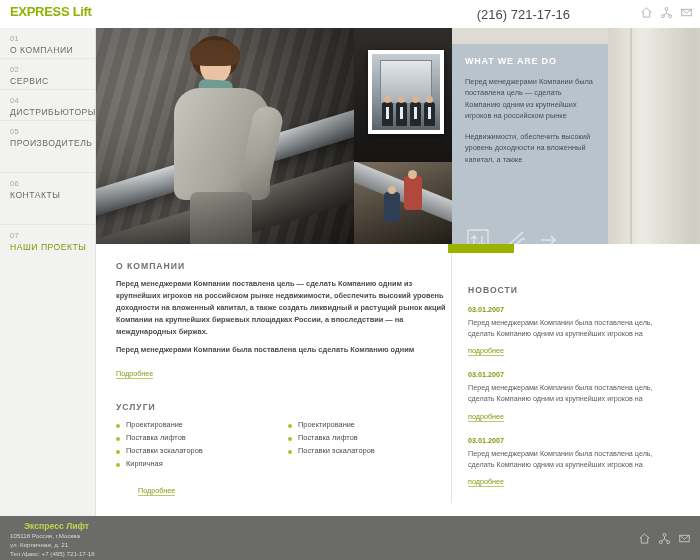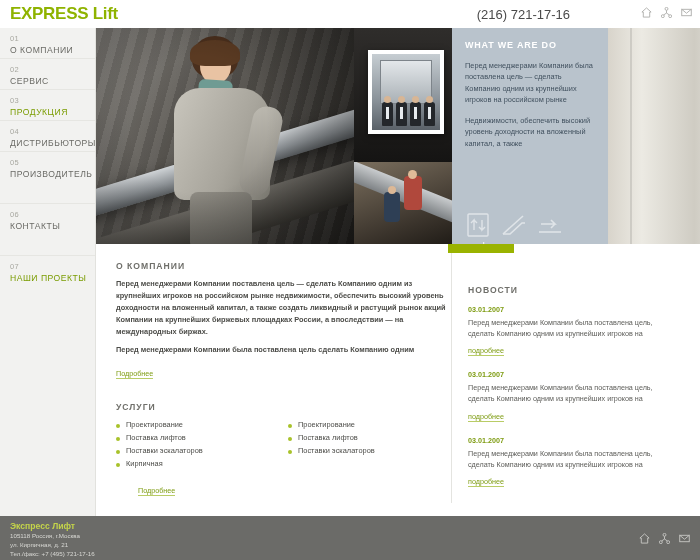--- a/index.html
+++ b/index.html
@@ -16,21 +16,21 @@
     background: #ffffff;
   }
 
   
   .header {
     position: absolute; left: 0; top: 0; width: 700px; height: 28px;
     background: #ffffff;
   }
   .logo {
     position: absolute; left: 10px; top: 4px;
-    font-size: 17px; font-weight: bold; letter-spacing: -0.3px;
+    font-size: 13px; font-weight: bold; letter-spacing: -0.3px;
   }
   .logo .l1 { color: #8fb300; }
   .logo .l2 { color: #8fb300; }
   .phone {
     position: absolute; right: 130px; top: 7px;
     font-size: 13px; color: #4a4a4a;
   }
   .hdr-icons {
     position: absolute; right: 8px; top: 7px;
     display: flex; gap: 9px; align-items: center;
@@ -176,21 +176,21 @@
   .cb-p1, .cb-p2 {
     position: absolute; border-radius: 4px;
   }
   .cb-p1 { left: 50px; top: 14px; width: 18px; height: 34px; background: #b0483c; }
   .cb-p1::before { content:""; position:absolute; left:4px; top:-6px; width:9px; height:9px; background:#e0bb98; border-radius:50%; }
   .cb-p2 { left: 30px; top: 30px; width: 16px; height: 30px; background: #2e3f55; }
   .cb-p2::before { content:""; position:absolute; left:4px; top:-6px; width:8px; height:8px; background:#dcb896; border-radius:50%; }
 
   
   .wwad {
-    position: absolute; left: 356px; top: 0; width: 156px; height: 240px;
+    position: absolute; left: 356px; top: 16px; width: 156px; height: 240px;
     background: #b9c3cc;
     padding: 12px 13px 0 13px;
   }
   .wwad h3 {
     margin: 0 0 10px 0; font-size: 9px; font-weight: bold; color: #ffffff;
     letter-spacing: 0.8px; text-transform: uppercase;
   }
   .wwad p {
     margin: 0 0 9px 0; font-size: 7.4px; line-height: 1.55; color: #40505e;
   }
@@ -285,21 +285,21 @@
     font-size: 7.2px; color: #7d9b10; border-bottom: 1px solid #b9cc66;
     text-decoration: none;
   }
 
   
   .footer {
     position: absolute; left: 0; top: 516px; width: 700px; height: 44px;
     background: #6b6b68;
   }
   .f-brand {
-    position: absolute; left: 10px; top: 5px;
+    position: absolute; left: 24px; top: 5px;
     font-size: 8.6px; font-weight: bold; color: #c4d44a;
   }
   .f-lines {
     position: absolute; left: 10px; top: 16px;
     font-size: 6.2px; line-height: 1.45; color: #d8d8d4;
   }
   .f-icons {
     position: absolute; right: 10px; top: 14px; display: flex; gap: 9px;
   }
   .ficon { width: 11px; height: 11px; opacity: 0.75; }
@@ -339,24 +339,20 @@
   </div>
 
   <nav class="leftnav">
     <div class="navitem">
       <div class="num">01</div>
       <div class="lbl">О КОМПАНИИ</div>
     </div>
     <div class="navitem">
       <div class="num">02</div>
       <div class="lbl">СЕРВИС</div>
-    </div>
-    <div class="navitem accent">
-      <div class="num">03</div>
-      <div class="lbl">ПРОДУКЦИЯ</div>
     </div>
     <div class="navitem">
       <div class="num">04</div>
       <div class="lbl">ДИСТРИБЬЮТОРЫ</div>
     </div>
     <div class="navitem tall">
       <div class="num">05</div>
       <div class="lbl">ПРОИЗВОДИТЕЛЬ</div>
     </div>
     <div class="navitem tall">

